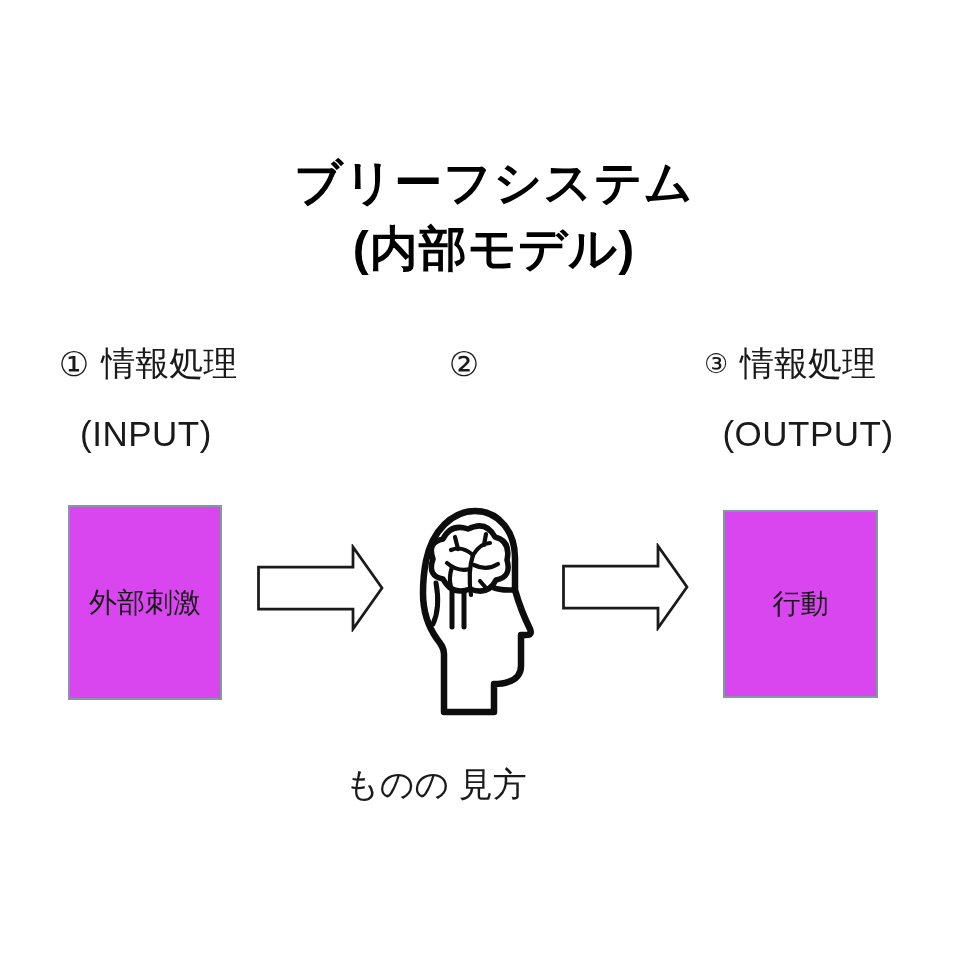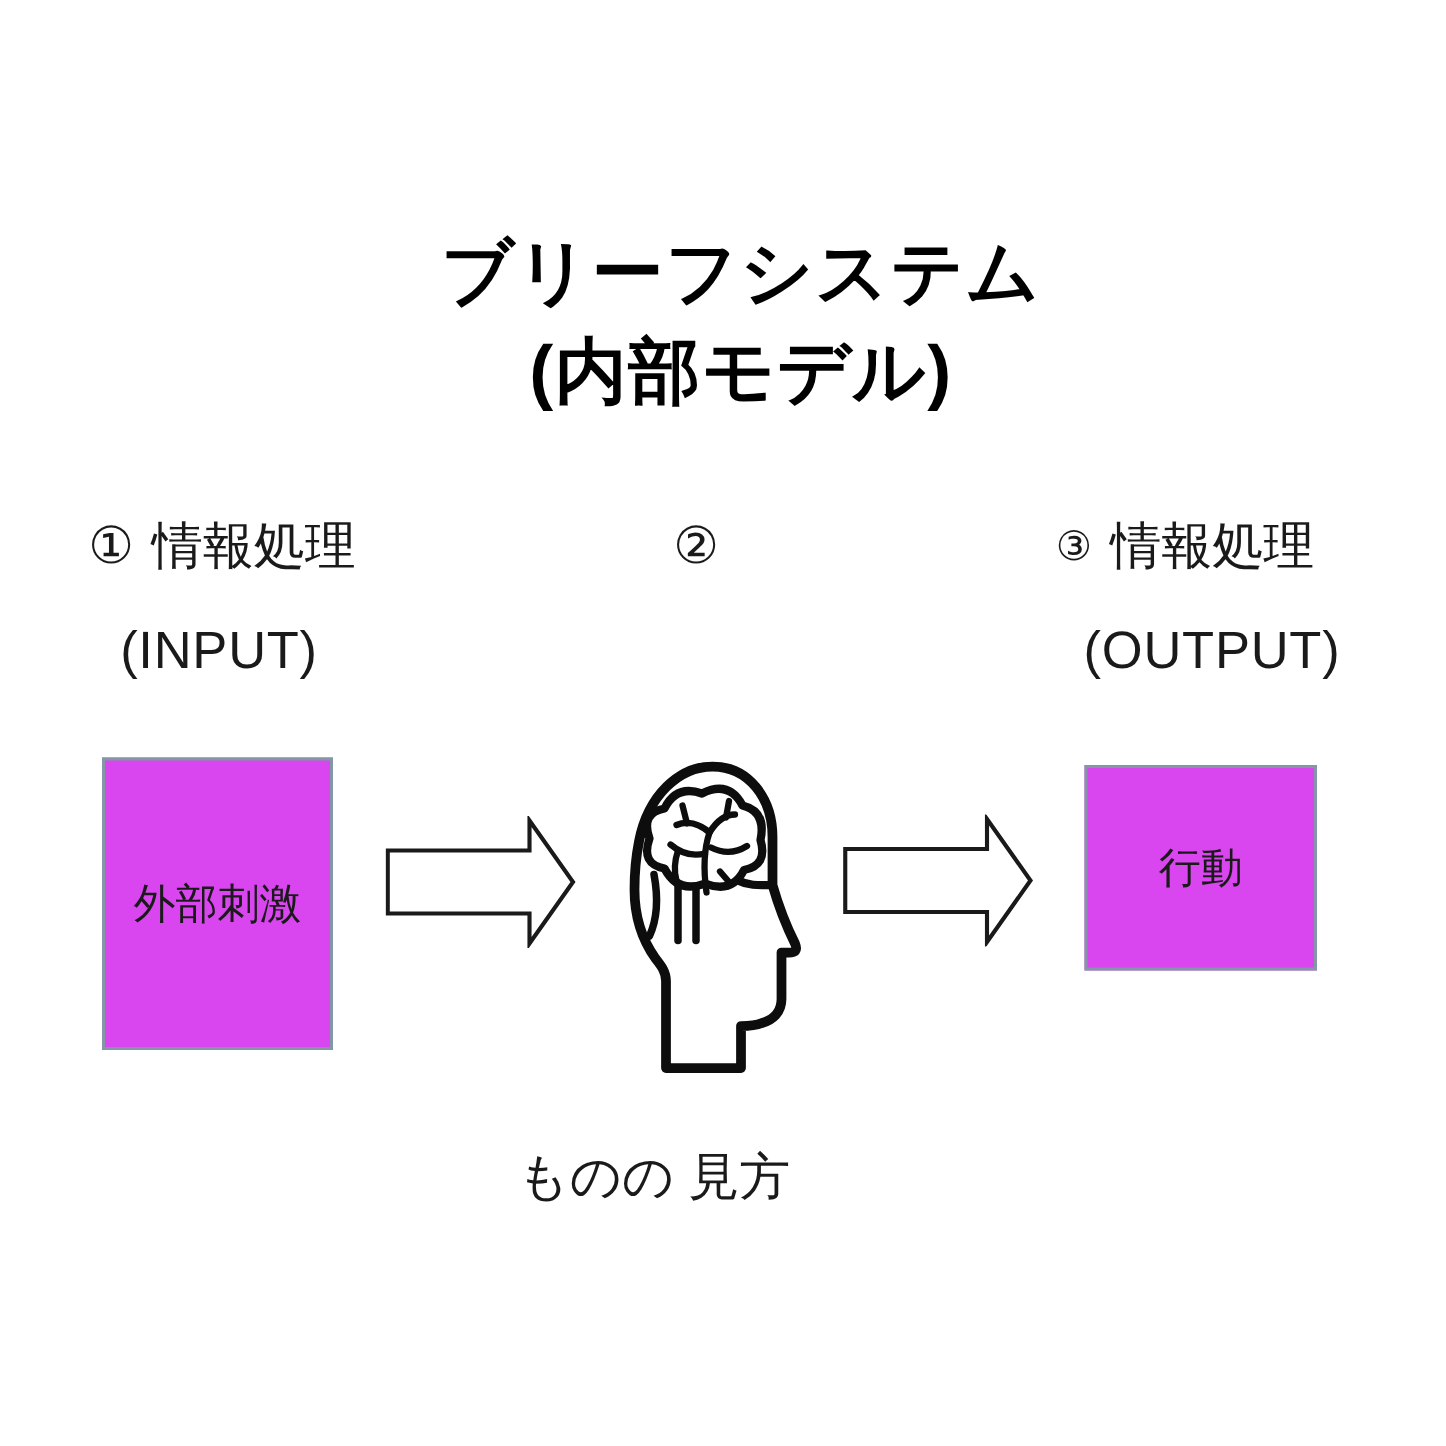--- a/index.html
+++ b/index.html
@@ -33,21 +33,21 @@
   .sub2 { left: 347px; width: 240px; }
   .sub3 { left: 688px; width: 240px; }
 
   .node-box {
     position: absolute; background: #d946ef;
     border: 2px solid #8497a6;
     display: flex; align-items: center; justify-content: center;
     font-size: 28px; color: #1a1a1a; white-space: nowrap;
   }
   .box-input  { left: 68px;  top: 505px; width: 154px; height: 195px; }
-  .box-output { left: 723px; top: 510px; width: 155px; height: 137px; }
+  .box-output { left: 723px; top: 510px; width: 155px; height: 188px; }
 
   .arrow { position: absolute; width: 127px; height: 88px; }
   .arrow1 { left: 257px; top: 544px; }
   .arrow2 { left: 562px; top: 543px; }
 
   .head-icon { position: absolute; left: 418px; top: 503px; width: 120px; height: 215px; }
 
   .caption {
     position: absolute; left: 345px; top: 762px; width: 300px;
     text-align: left; font-size: 34px; color: #1a1a1a; white-space: nowrap;

